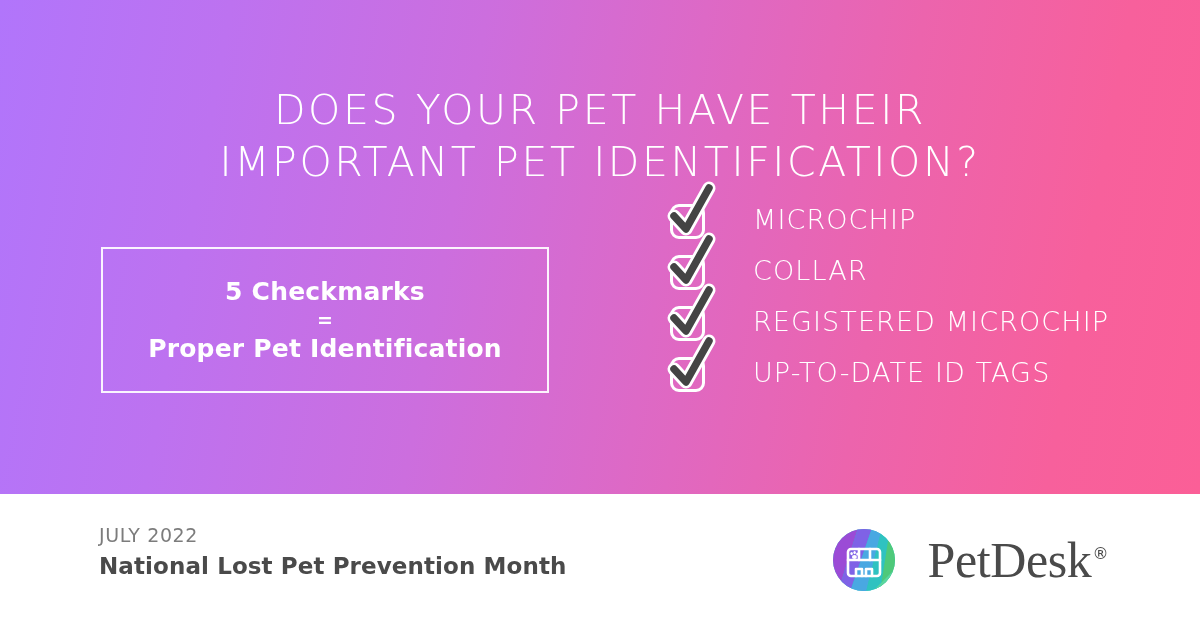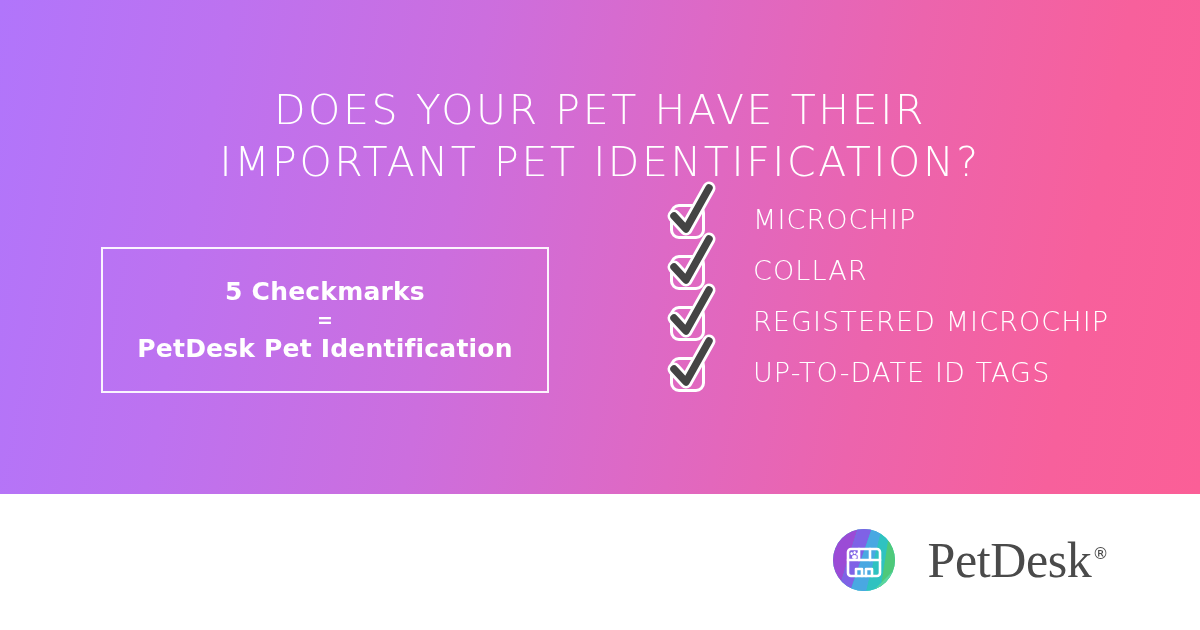--- a/index.html
+++ b/index.html
@@ -210,21 +210,21 @@
   <div class="hero"></div>
 
   <div class="headline">
     <span class="hl-line">Does your pet have their</span>
     <span class="hl-line">Important pet identification?</span>
   </div>
 
   <div class="callout">
     <div class="callout-line">5 Checkmarks</div>
     <div class="callout-line eq">=</div>
-    <div class="callout-line">PetDesk Pet Identification</div>
+    <div class="callout-line">Proper Pet Identification</div>
   </div>
 
   <div class="checklist">
 
     <div class="check-row">
       <div class="checkbox">
         <div class="box"></div>
         <svg class="tick" viewBox="0 0 52 58">
           <path d="M9 32 L21 45 L44 4" fill="none" stroke="#ffffff" stroke-width="13" stroke-linecap="round" stroke-linejoin="round"></path>
           <path d="M9 32 L21 45 L44 4" fill="none" stroke="#444444" stroke-width="7.5" stroke-linecap="round" stroke-linejoin="round"></path>
@@ -264,20 +264,24 @@
           <path d="M9 32 L21 45 L44 4" fill="none" stroke="#444444" stroke-width="7.5" stroke-linecap="round" stroke-linejoin="round"></path>
         </svg>
       </div>
       <span class="check-label">Up-to-date ID tags</span>
     </div>
 
   </div>
 
   <div class="footer">
 
+    <div class="footer-text">
+      <div class="footer-kicker">July 2022</div>
+      <div class="footer-title">National Lost Pet Prevention Month</div>
+    </div>
 
     <div class="logo">
       <div class="logo-badge">
         <svg viewBox="0 0 64 64" width="64" height="64">
           <defs>
             <clipPath id="badgeClip">
                 <circle cx="32" cy="32" r="31"></circle>
               </clipPath>
           </defs>
           <g clip-path="url(#badgeClip)">

